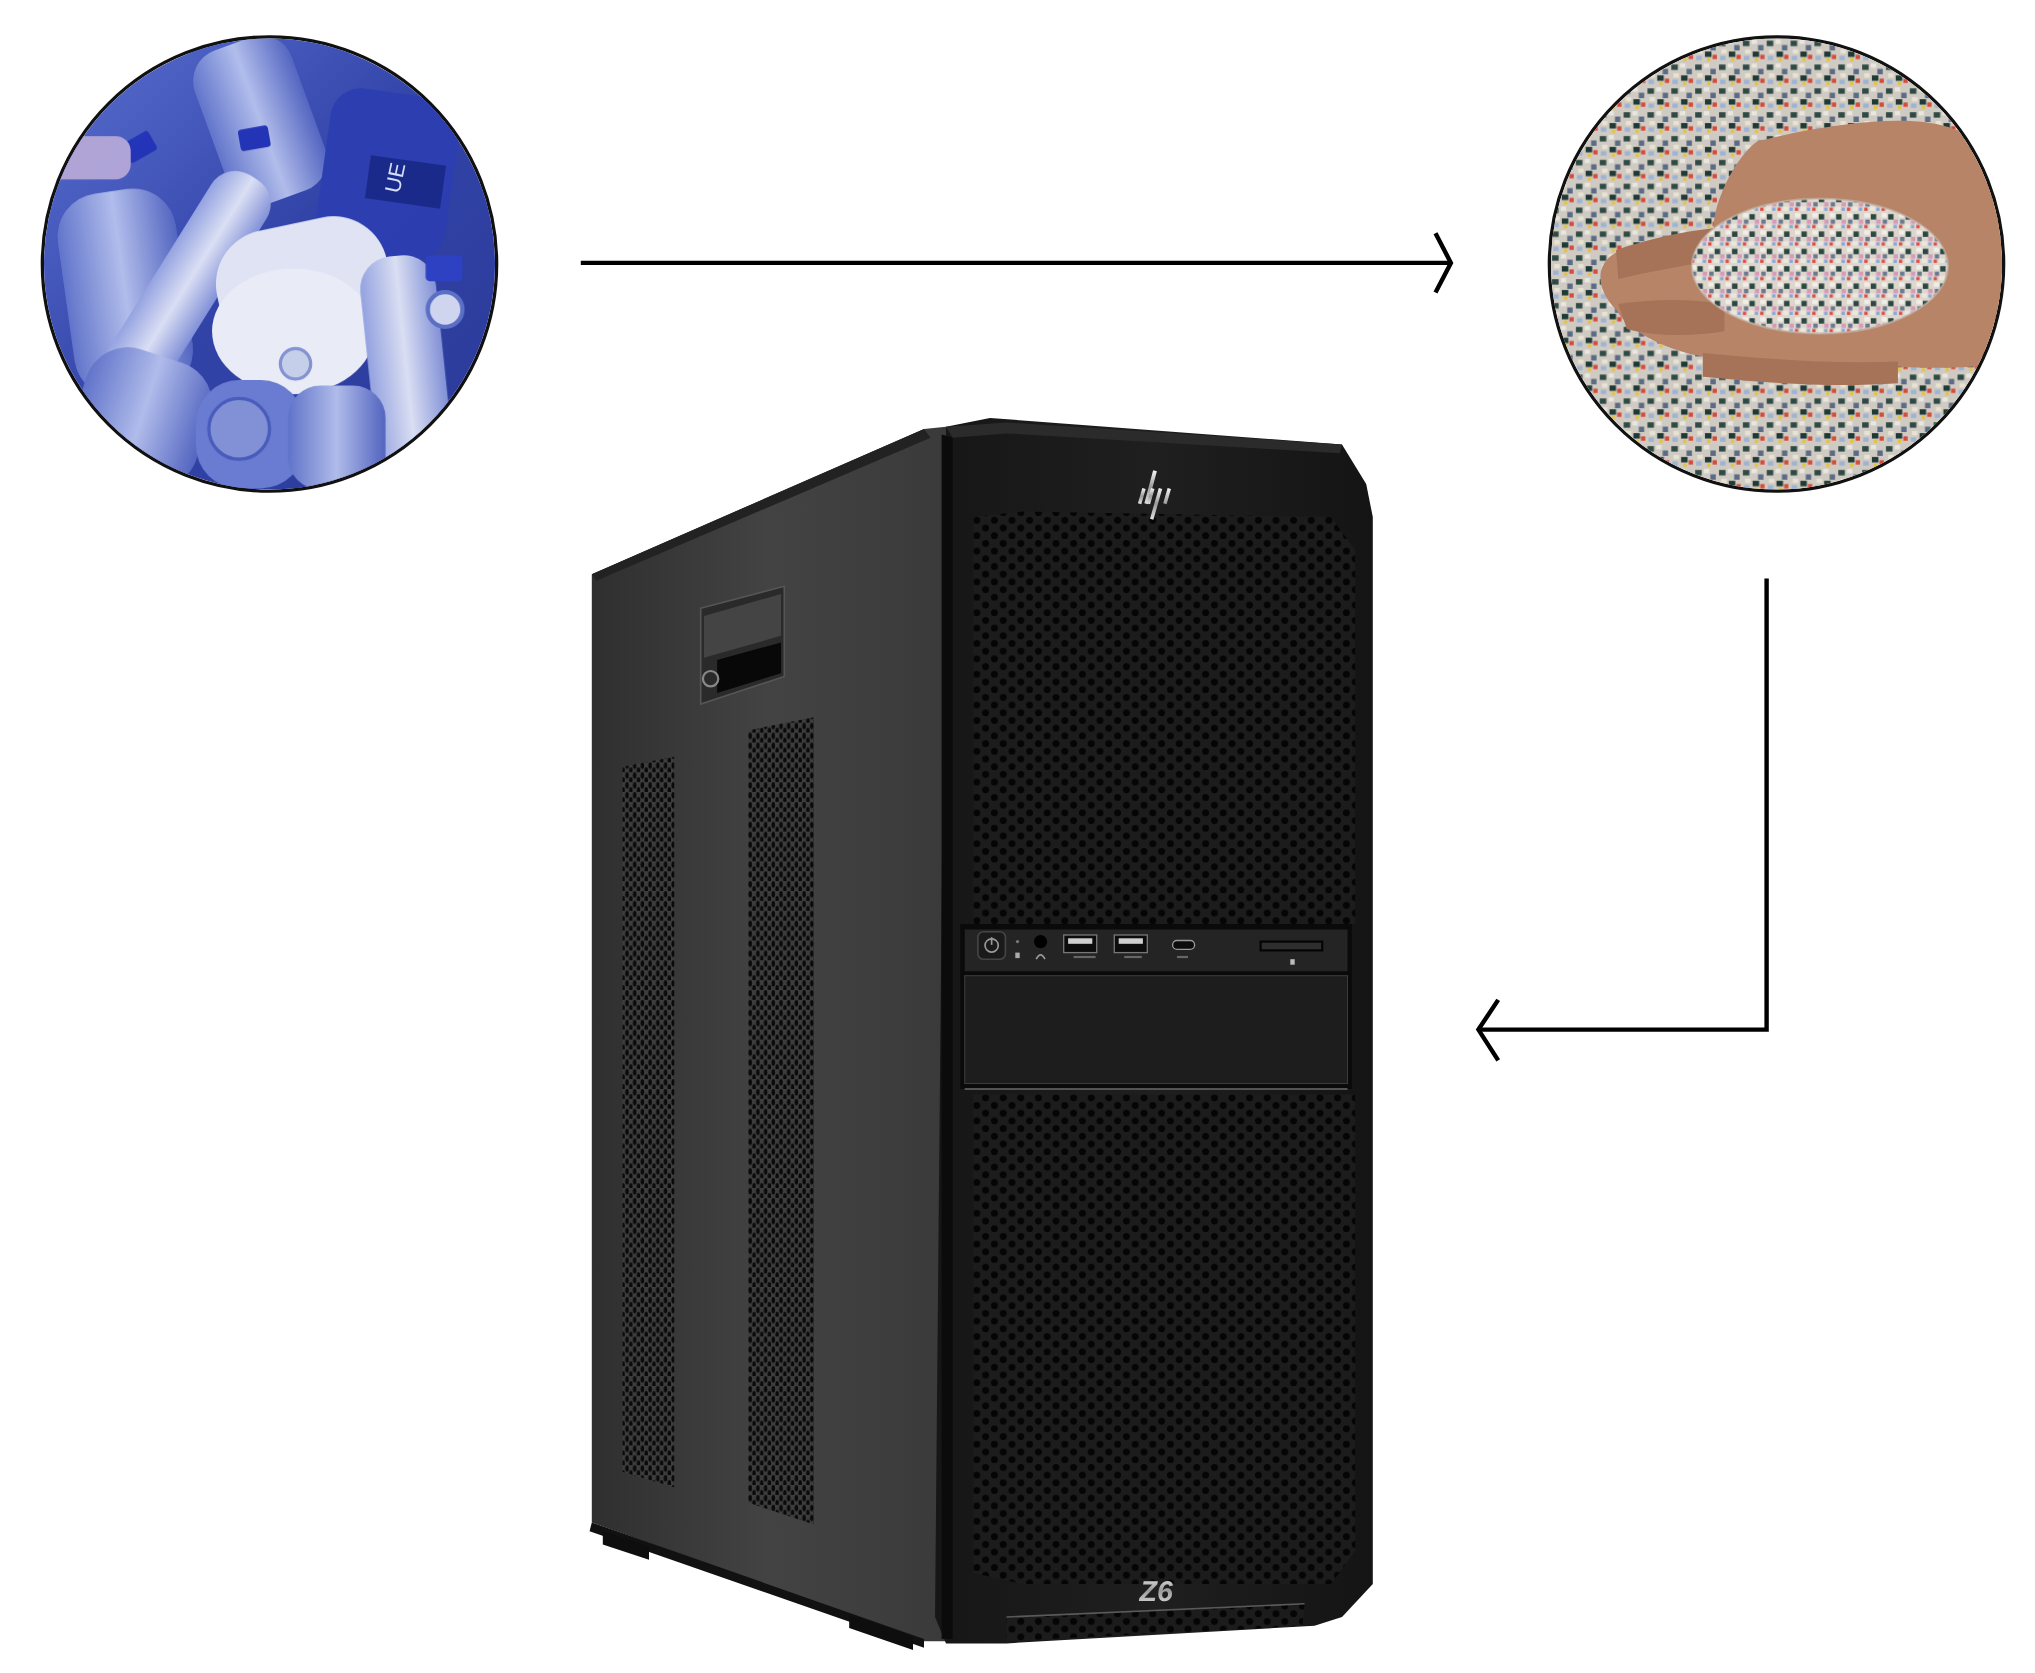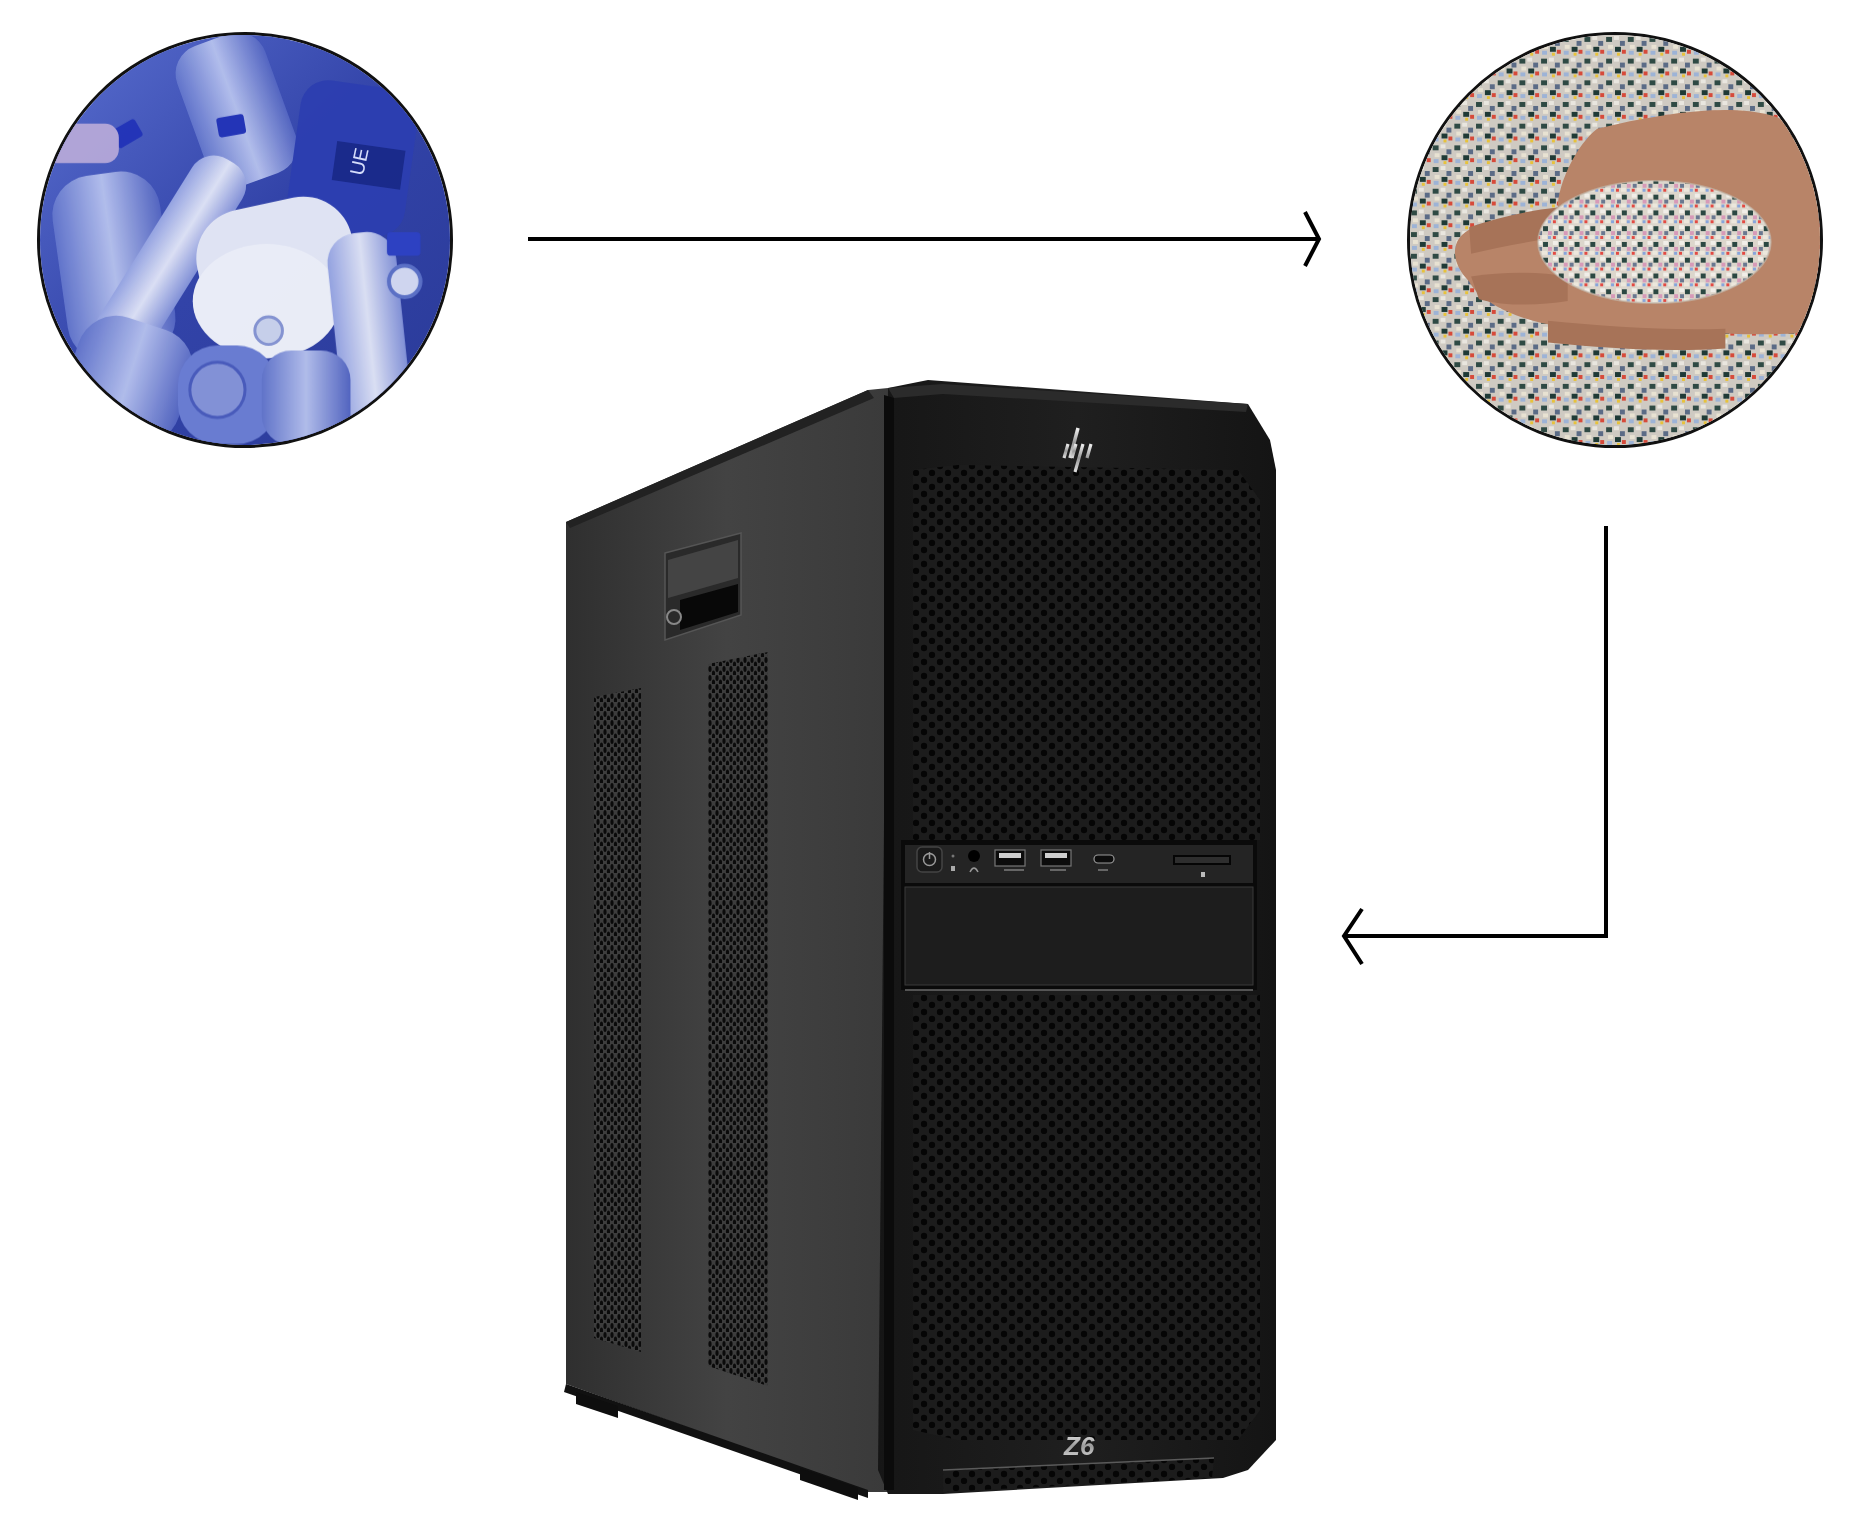--- a/index.html
+++ b/index.html
@@ -4,21 +4,21 @@
 <style>
   html, body { margin: 0; padding: 0; background: #ffffff; }
   body { width: 1850px; height: 1521px; position: relative; overflow: hidden; font-family: "Liberation Sans", sans-serif; }
   .stage { position: absolute; left: 0; top: 0; width: 1850px; height: 1521px; }
   .node-circle {
     position: absolute; width: 416px; height: 416px; border-radius: 50%;
     border: 3px solid #111; box-sizing: border-box; overflow: hidden;
   }
   .node-circle svg { display: block; width: 100%; height: 100%; }
   .arrow-layer { position: absolute; left: 0; top: 0; width: 1850px; height: 1521px; pointer-events: none; }
-  .tower-wrap { position: absolute; left: 548px; top: 370px; width: 760px; height: 1150px; }
+  .tower-wrap { position: absolute; left: 520px; top: 370px; width: 760px; height: 1150px; }
   .tower-wrap svg { width: 100%; height: 100%; display: block; }
   .badge-text { font-family: "Liberation Sans", sans-serif; font-weight: 700; }
 </style>
 </head>
 <body>
 
 <div class="stage">
 
   <div class="node-circle" style="left:37px; top:32px;">
 

